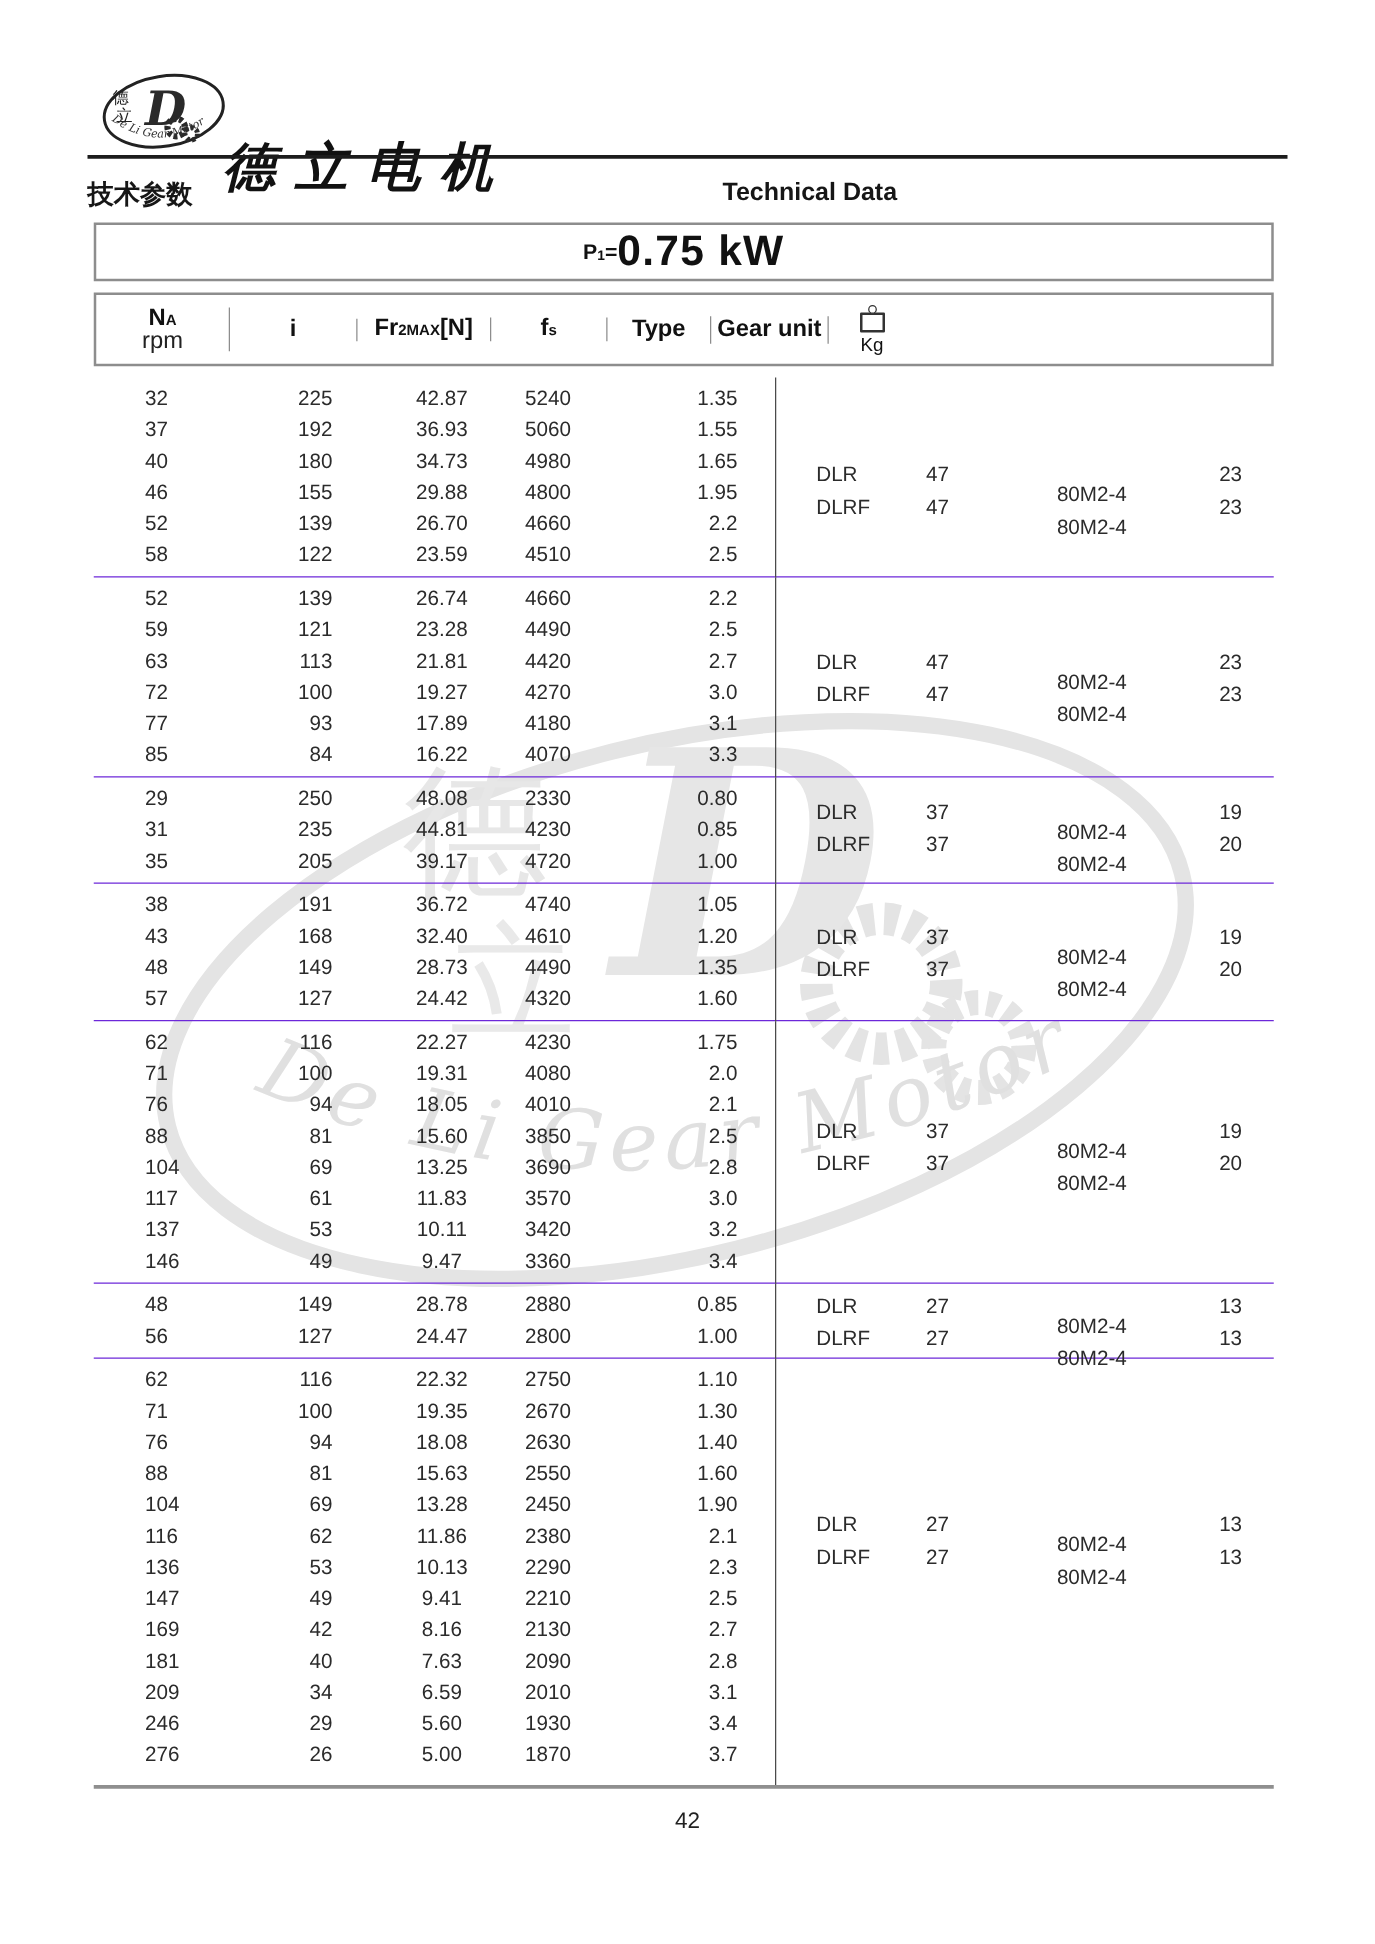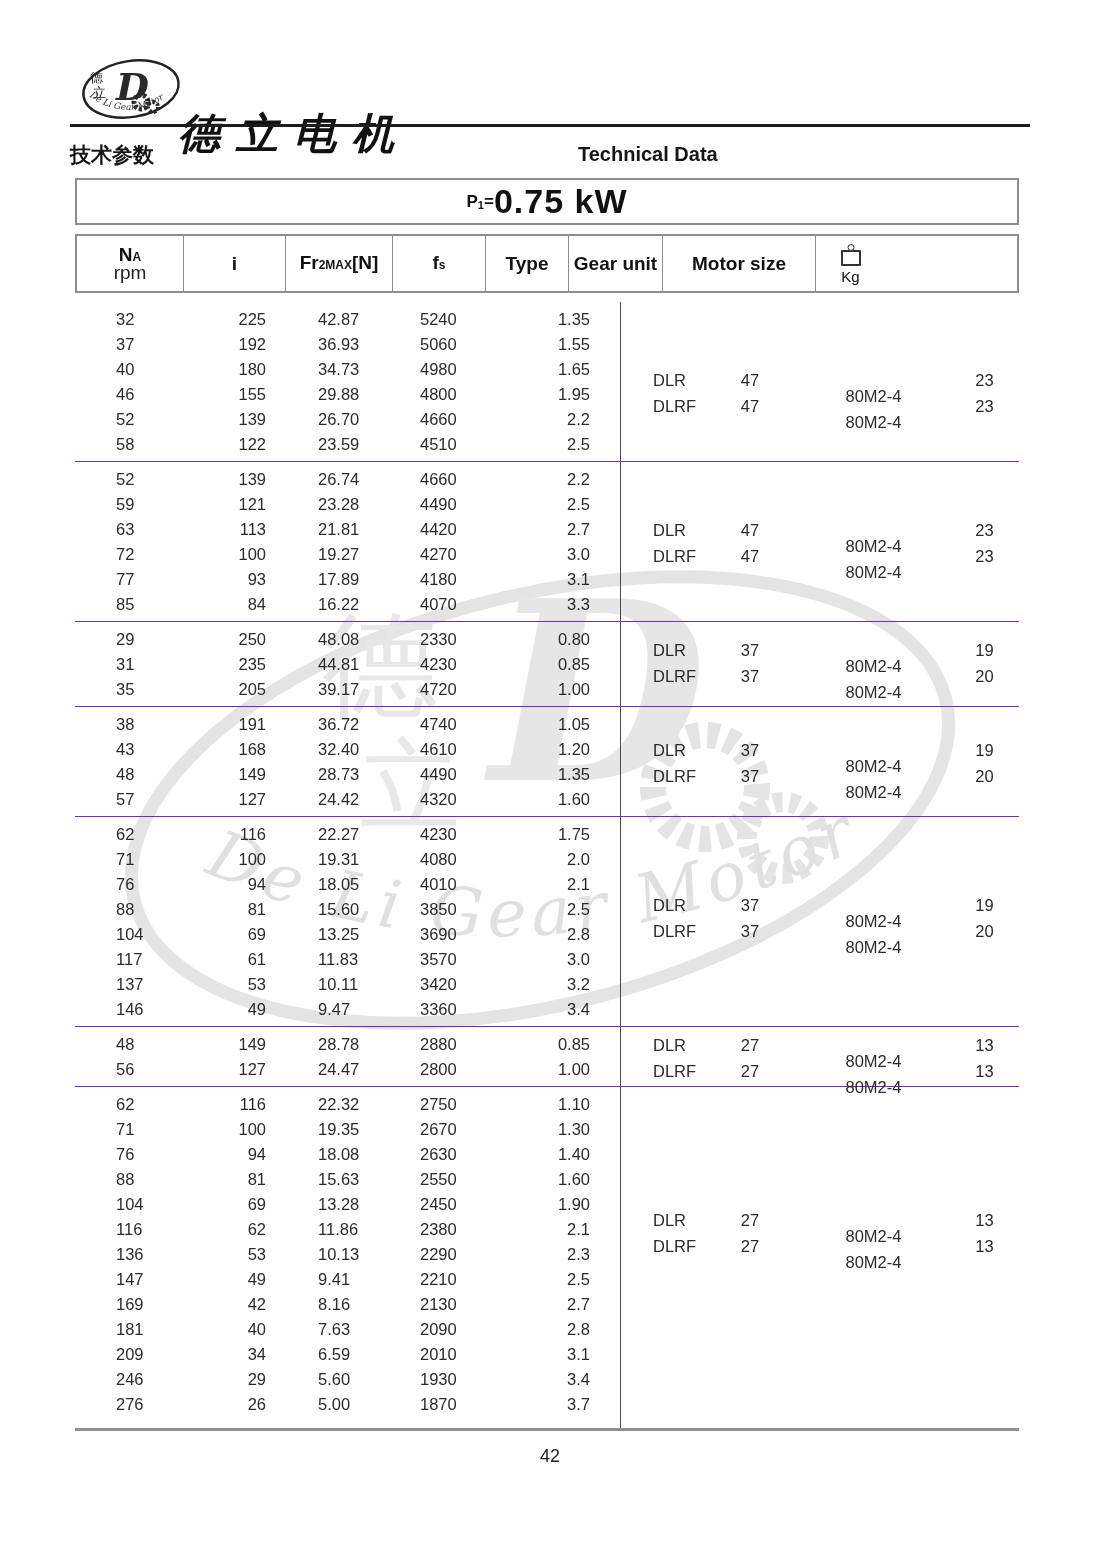--- a/index.html
+++ b/index.html
@@ -13,21 +13,21 @@
   .sec-title-cn{position:absolute;left:70px;top:141px;font-size:21px;font-weight:bold;color:#161616;}
   .sec-title-en{position:absolute;left:578px;top:143px;font-size:20px;font-weight:bold;color:#161616;}
   
   .p1-box{position:absolute;left:75px;top:178px;width:944px;height:47px;border:2px solid #8d8d8d;
           box-sizing:border-box;display:flex;align-items:center;justify-content:center;color:#111;}
   .p1-sym{font-size:17px;font-weight:bold;}
   .p1-sub{font-size:11px;font-weight:bold;vertical-align:-3px;position:relative;top:3px;}
   .p1-val{font-size:34px;font-weight:bold;letter-spacing:1px;}
   
   .thead{position:absolute;left:75px;top:234px;width:944px;height:59px;border:2px solid #8d8d8d;
-         box-sizing:border-box;display:flex;color:#111;}
+         box-sizing:border-box;display:flex;color:#111;align-items:center;}
   .th{border-right:1px solid #8d8d8d;display:flex;flex-direction:column;
       align-items:center;justify-content:center;box-sizing:border-box;}
   .th:last-child{border-right:none;}
   .th-na{width:107px}.th-m2{width:136px}.th-i{width:102px}.th-fr{width:107px}
   .th-fs{width:93px}.th-type{width:83px}.th-gear{width:94px}.th-motor{width:153px}.th-kg{width:69px}
   .th-main{font-size:19px;font-weight:bold;line-height:18px;}
   .th-sub{font-size:12px;font-weight:bold;}
   .th-unit{font-size:19px;line-height:16px;color:#222;}
   .th-label{font-size:19px;font-weight:bold;}
   .wicon{width:16px;height:12px;border:2px solid #333;border-radius:1px;position:relative;margin:6px 0 3px 0;}
@@ -37,21 +37,21 @@
   
   .tbody{position:absolute;left:75px;top:302px;width:944px;font-size:16.5px;color:#2b2b2b;}
   .group{position:relative;border-bottom:1px solid #6d28d9;padding:5px 0 4px 0;}
   .group:last-child{border-bottom:none;padding-bottom:11px;}
   .group::before{content:'';position:absolute;left:545px;top:0;bottom:-1px;width:1px;background:#4a4a4a;}
   .group:last-child::before{bottom:0;}
   .row{display:flex;height:25px;line-height:25px;}
   .c{box-sizing:border-box;white-space:nowrap;}
   .c-na{width:107px;text-align:left;padding-left:41px;}
   .c-m2{width:136px;text-align:right;padding-right:52px;}
-  .c-i{width:102px;text-align:left;padding-right:31px;}
+  .c-i{width:102px;text-align:center;padding-right:31px;}
   .c-fr{width:107px;padding-right:36px;}
   .c-fs{width:93px;text-align:right;padding-right:30px;}
   .typeblock{position:absolute;left:545px;width:399px;}
   .trow{display:flex;height:26px;line-height:26px;}
   .t-type{width:83px;text-align:left;padding-left:33px;box-sizing:border-box;}
   .t-gear{width:94px;text-align:center;}
   .t-motor{width:153px;text-align:center;margin-top:16px;}
   .t-kg{width:69px;text-align:center;}
   
   .bottom-rule{position:absolute;left:75px;top:1428px;width:944px;height:3px;background:#8f8f8f;}
@@ -119,23 +119,20 @@
     </div>
     <div class="th th-fs">
       <div><span class="th-main">f</span><span class="th-sub">s</span></div>
     </div>
     <div class="th th-type">
       <span class="th-label">Type</span>
     </div>
     <div class="th th-gear">
       <span class="th-label">Gear unit</span>
     </div>
-    <div class="th th-motor">
-      <span class="th-label">Motor size</span>
-    </div>
     <div class="th th-kg">
       <div class="wicon">
           <div class="knob"></div>
         </div>
       <div class="kg-label">Kg</div>
     </div>
   </div>
 
   <div class="tbody">
       <div class="group">

